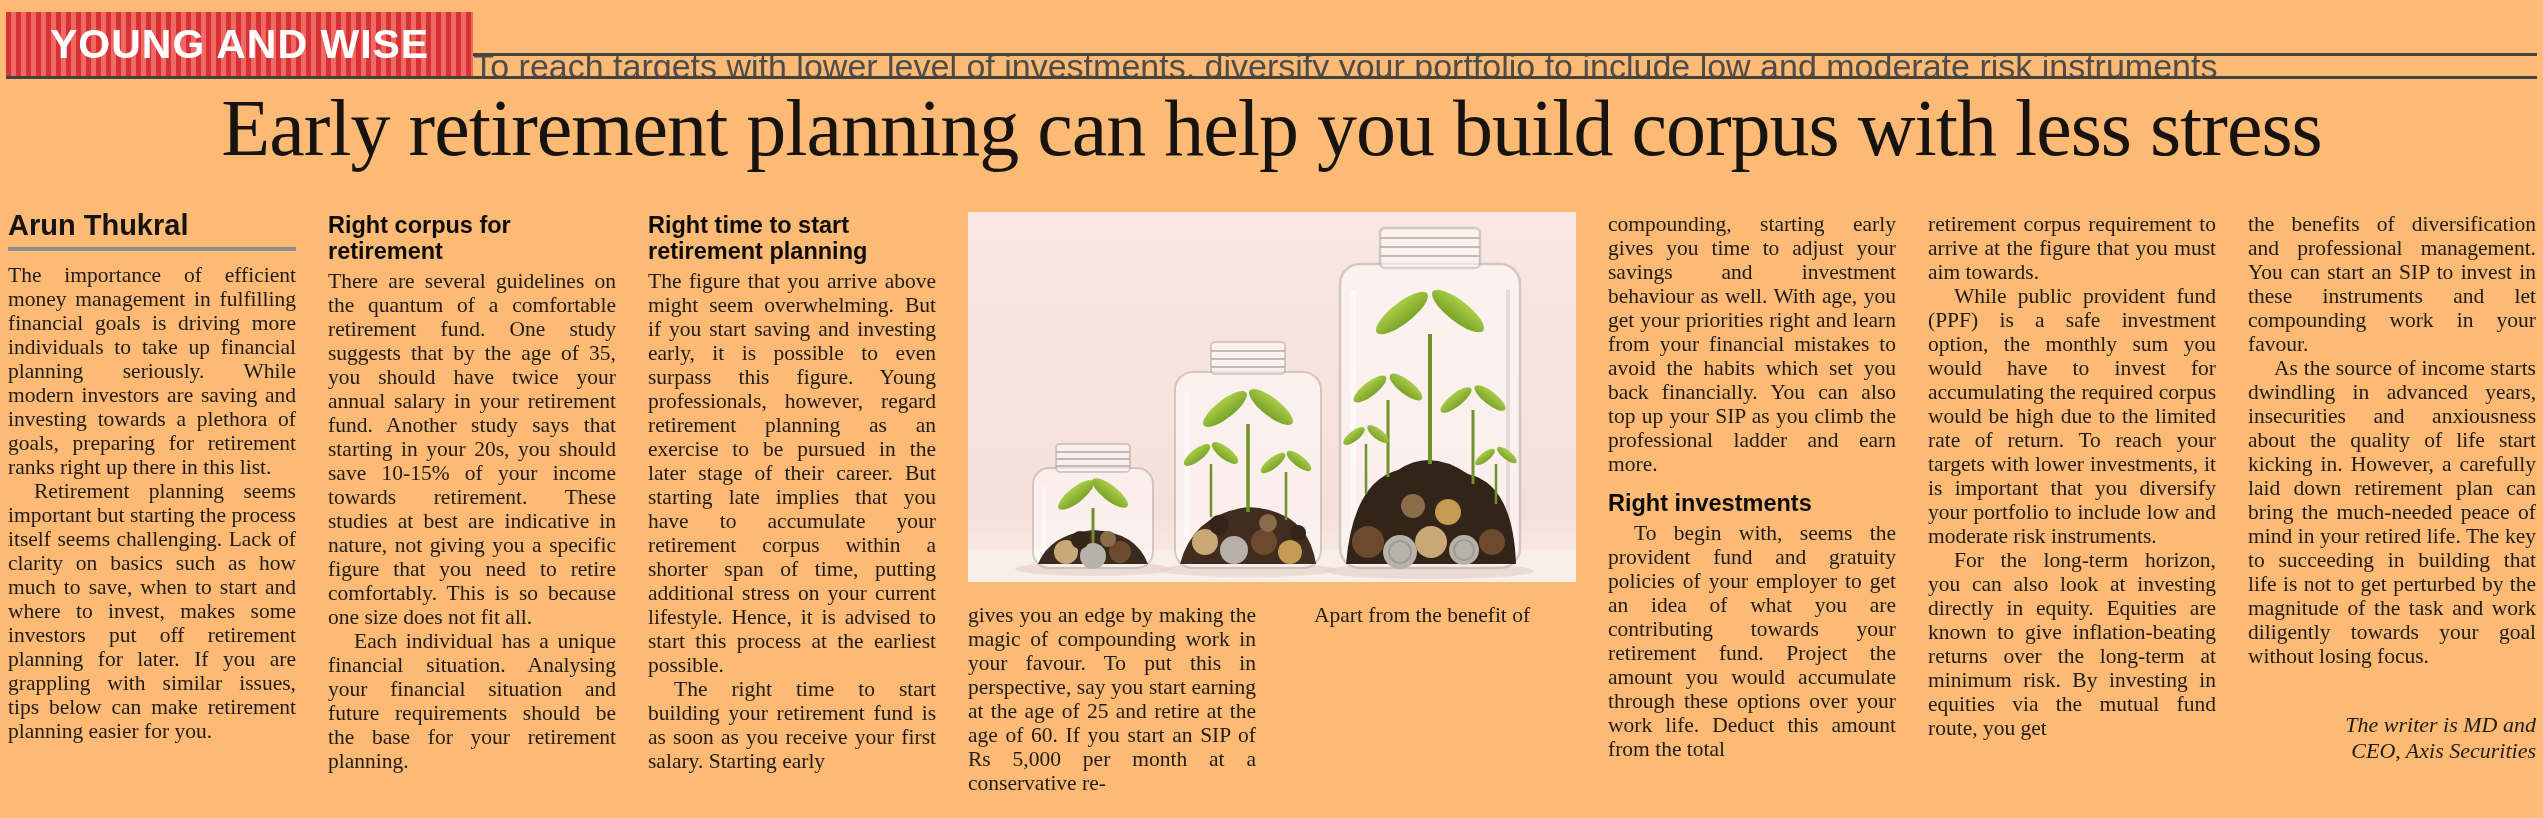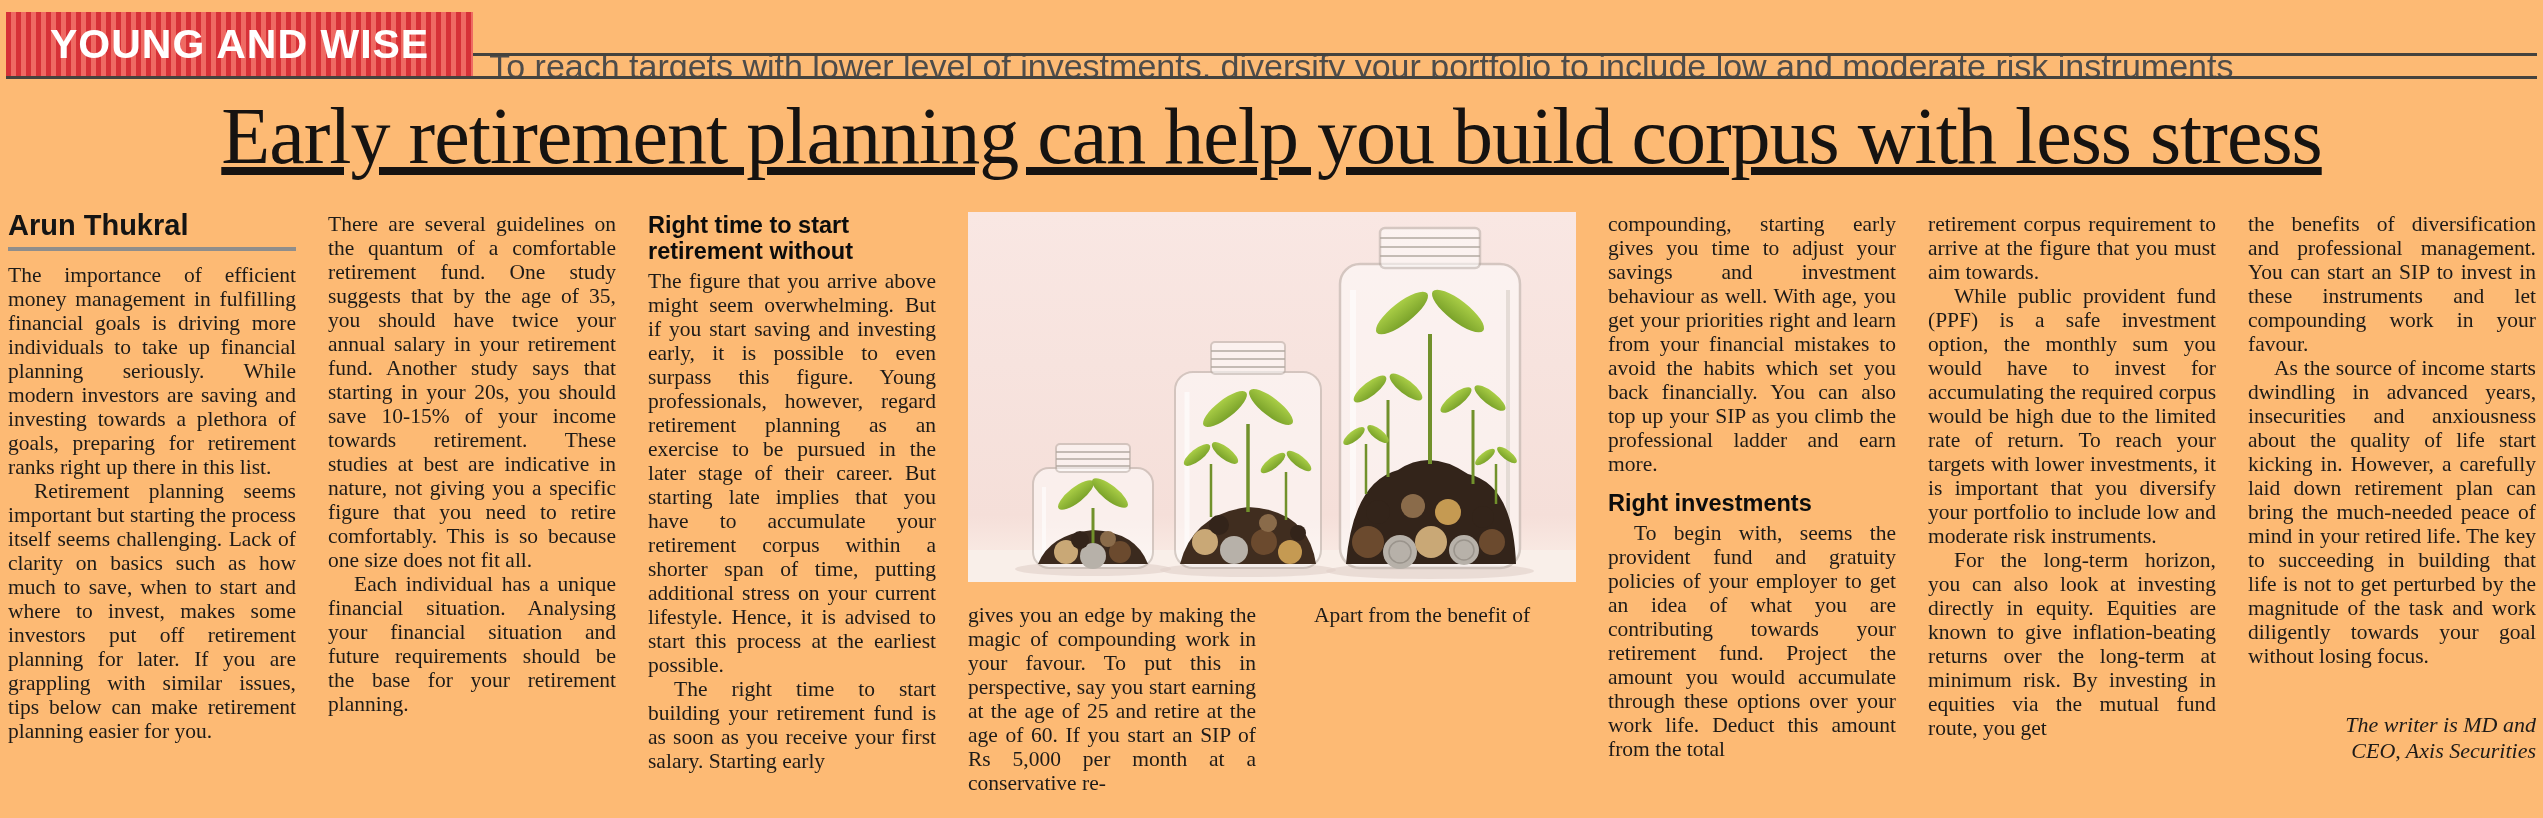--- a/index.html
+++ b/index.html
@@ -13,28 +13,28 @@
     display:flex;align-items:stretch;border-bottom:3px solid #45433e;
   }
   .kicker-label{
     background:repeating-linear-gradient(90deg,#d73137 0 5px,#ef6a63 5px 10px);
     color:#ffffff;font-family:"Liberation Sans",sans-serif;font-weight:bold;
     font-size:41px;letter-spacing:1px;display:flex;align-items:center;
     padding:0 44px;white-space:nowrap;
   }
   .kicker-tagline{
     flex:1;border-top:3px solid #45433e;display:flex;align-items:center;
-    padding-left:16px;font-family:"Liberation Sans",sans-serif;
+    font-family:"Liberation Sans",sans-serif;
     font-size:34px;color:#4e4c4a;white-space:nowrap;overflow:hidden;margin-top:41px;
   }
   
   .headline{
     position:absolute;top:86px;left:0;right:0;text-align:center;
     font-size:80px;line-height:1.05;color:#161311;letter-spacing:-1px;
-    white-space:nowrap;font-weight:normal;margin:8px;text-decoration:underline;
+    white-space:nowrap;font-weight:normal;margin:0;
   }
   
   .cols{
     position:absolute;top:212px;left:8px;bottom:0;
     display:flex;gap:32px;align-items:stretch;
   }
   .col{
     flex:0 0 288px;width:288px;overflow:hidden;text-align:justify;
     font-size:21.5px;line-height:24px;color:#1e1b18;
   }
@@ -81,26 +81,27 @@
   <div class="cols">
 
     <div class="col">
       <div class="byline">Arun Thukral</div>
       <hr class="byline-rule">
       <p>The importance of efficient money management in fulfilling financial goals is driving more individuals to take up financial planning seriously. While modern investors are saving and investing towards a plethora of goals, preparing for retirement ranks right up there in this list.</p>
       <p class="indent">Retirement planning seems important but starting the process itself seems challenging. Lack of clarity on basics such as how much to save, when to start and where to invest, makes some investors put off retirement planning for later. If you are grappling with similar issues, tips below can make retirement planning easier for you.</p>
     </div>
 
     <div class="col">
+      <h2 class="sec-head">Right corpus for retirement</h2>
       <p>There are several guidelines on the quantum of a comfortable retirement fund. One study suggests that by the age of 35, you should have twice your annual salary in your retirement fund. Another study says that starting in your 20s, you should save 10-15% of your income towards retirement. These studies at best are indicative in nature, not giving you a specific figure that you need to retire comfortably. This is so because one size does not fit all.</p>
       <p class="indent">Each individual has a unique financial situation. Analysing your financial situation and future requirements should be the base for your retirement planning.</p>
     </div>
 
     <div class="col">
-      <h2 class="sec-head">Right time to start retirement without</h2>
+      <h2 class="sec-head">Right time to start retirement planning</h2>
       <p>The figure that you arrive above might seem overwhelming. But if you start saving and investing early, it is possible to even surpass this figure. Young professionals, however, regard retirement planning as an exercise to be pursued in the later stage of their career. But starting late implies that you have to accumulate your retirement corpus within a shorter span of time, putting additional stress on your current lifestyle. Hence, it is advised to start this process at the earliest possible.</p>
       <p class="indent">The right time to start building your retirement fund is as soon as you receive your first salary. Starting early</p>
     </div>
 
     <div class="mid">
       <div class="photo-wrap">
         <svg viewBox="0 0 608 370" width="608" height="370" role="img">
           <defs>
             <linearGradient id="bgg" x1="0" y1="0" x2="0" y2="1">
               <stop offset="0" stop-color="#f9e7e3"></stop>

